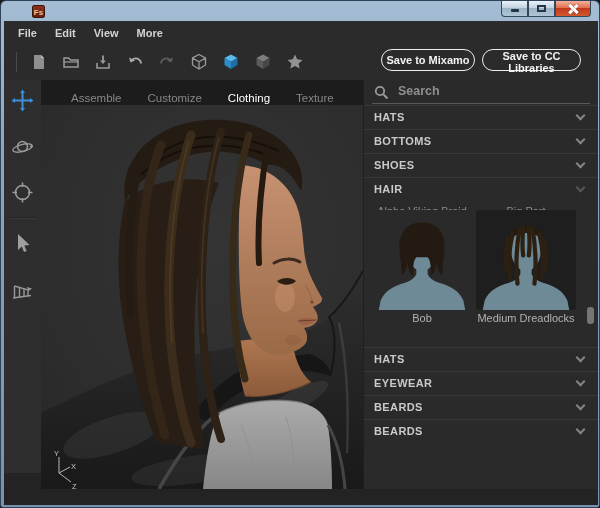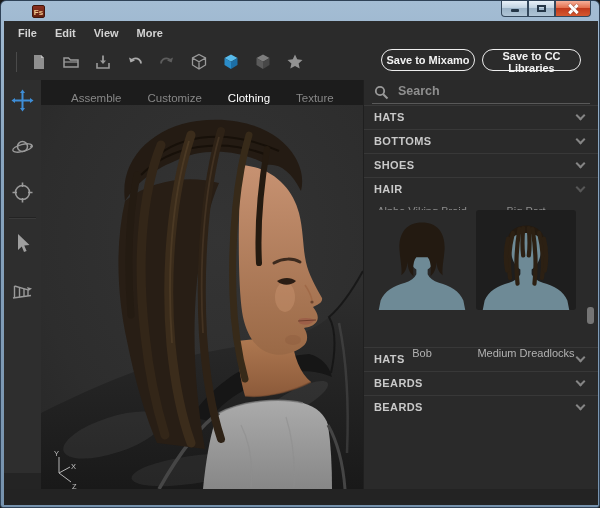--- a/index.html
+++ b/index.html
@@ -72,21 +72,21 @@
   .section-label{position:absolute;left:10px;top:5px;font-size:11px;font-weight:bold;color:#c9c9c9;letter-spacing:.4px;}
   .chev{position:absolute;right:14px;top:6px;width:7px;height:7px;border-right:2px solid #858585;border-bottom:2px solid #858585;
         transform:rotate(45deg);}
   .chev.dim{border-color:#575757;}
   .hair-content{position:relative;height:146px;}
   .clip-label{position:absolute;top:0;width:100px;height:9px;overflow:hidden;text-align:center;}
   .clip-label span{display:inline-block;margin-top:-5px;font-size:11px;color:#8d8d8d;white-space:nowrap;}
   .thumb-cell{position:absolute;top:9px;width:100px;height:100px;cursor:pointer;}
   .thumb-cell.selected{background:#1e1e1e;border-radius:3px;}
   .thumb-cell svg{position:absolute;left:2px;bottom:0;}
-  .thumb-label{position:absolute;top:111px;width:100px;text-align:center;font-size:11px;color:#b2b2b2;white-space:nowrap;margin-top:35px;}
+  .thumb-label{position:absolute;top:111px;width:100px;text-align:center;font-size:11px;color:#b2b2b2;white-space:nowrap;}
   .scroll-thumb{position:absolute;right:4px;top:227px;width:7px;height:17px;background:#757575;border-radius:3px;cursor:pointer;}
 
   .bottom-strip{position:absolute;top:468px;left:0;width:594px;height:16px;background:#232323;}
 </style>
 </head>
 <body>
 
 <div class="stage">
 <div class="window">
 
@@ -332,20 +332,24 @@
           </div>
           <div class="thumb-label" style="left:8px">Bob</div>
           <div class="thumb-label" style="left:112px">Medium Dreadlocks</div>
         </div>
 
         <div class="section-row">
           <span class="section-label">HATS</span>
           <span class="chev"></span>
         </div>
         <div class="section-row">
+          <span class="section-label">EYEWEAR</span>
+          <span class="chev"></span>
+        </div>
+        <div class="section-row">
           <span class="section-label">BEARDS</span>
           <span class="chev"></span>
         </div>
         <div class="section-row">
           <span class="section-label">BEARDS</span>
           <span class="chev"></span>
         </div>
 
         <div class="scroll-thumb"></div>
       </div>

